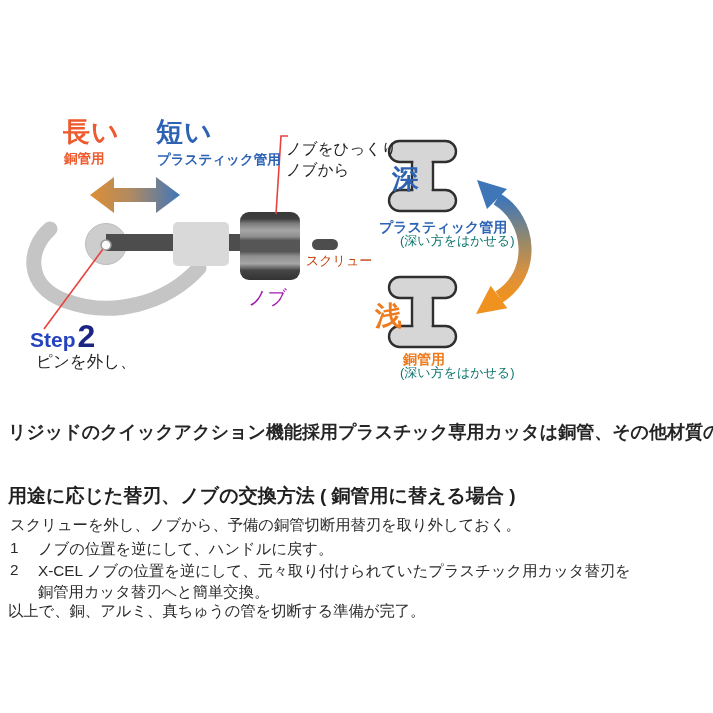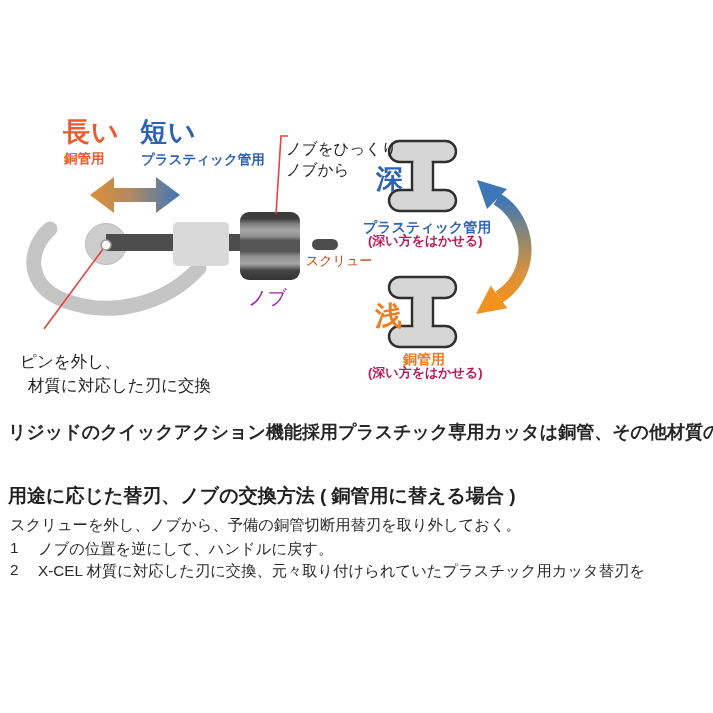--- a/index.html
+++ b/index.html
@@ -5,29 +5,29 @@
   html,body{margin:0;padding:0;background:#ffffff;}
   .canvas{
     position:relative;width:713px;height:713px;background:#ffffff;overflow:hidden;
     font-family:"Liberation Sans","DejaVu Sans",sans-serif;color:#2a2a2a;
   }
   .art{position:absolute;left:0;top:0;}
   .txt{position:absolute;white-space:nowrap;line-height:1.15;}
   .big-label{font-size:27px;font-weight:bold;letter-spacing:1px;}
   .sub-label{font-size:13.5px;font-weight:bold;}
   .orange{color:#ee5a2e;}
-  .blue{color:#2e63b4;}
+  .blue{color:#2e63b4;margin-left:16px;}
   .step-word{font-size:21px;font-weight:bold;color:#2543bc;}
   .step-num{font-size:32px;font-weight:bold;color:#1b2583;margin-left:2px;}
   .step-desc{font-size:15.5px;color:#1f1f1f;font-weight:500;text-align:right;}
   .part-label{font-size:13px;color:#c2410c;font-weight:500;}
   .knob-label{font-size:19px;color:#a21caf;font-weight:500;}
   .depth-char{font-size:27px;font-weight:bold;}
   .depth-label{font-size:14px;font-weight:bold;}
-  .depth-note{font-size:13px;color:#be185d;font-weight:700;}
+  .depth-note{font-size:13px;color:#0f766e;font-weight:400;margin-left:32px;}
   .para{font-size:18px;font-weight:600;color:#262626;}
   .heading{font-size:19px;font-weight:bold;color:#1f1f1f;}
   .list-line{font-size:15.3px;font-weight:500;color:#2a2a2a;}
   .list-row{position:absolute;white-space:nowrap;display:flex;}
   .list-num{display:inline-block;width:28px;}
 </style>
 </head>
 <body>
 
 <div class="canvas">
@@ -102,22 +102,24 @@
   <div class="txt sub-label orange" style="left:64px;top:151px">銅管用</div>
   <div class="txt big-label blue" style="left:140px;top:117px">短い</div>
   <div class="txt sub-label blue" style="left:141px;top:152px">プラスティック管用</div>
 
   <div class="txt step-desc" style="left:286px;top:140px">ノブをひっくり</div>
   <div class="txt step-desc" style="left:286px;top:161px">ノブから</div>
 
   <div class="txt part-label" style="left:306px;top:254px">スクリュー</div>
   <div class="txt knob-label" style="left:248px;top:287px">ノブ</div>
 
-  <div class="txt step-desc" style="left:20px;top:352px;font-size:16.5px">ピンを外し、</div>
-  <div class="txt step-desc" style="left:28px;top:376px;font-size:16.5px">材質に対応した刃に交換</div>
+  <div class="txt" style="left:30px;top:318px">
+    <span class="step-word">Step</span><span class="step-num">2</span>
+  </div>
+  <div class="txt step-desc" style="left:36px;top:352px;font-size:16.5px">ピンを外し、</div>
 
   <div class="txt depth-char blue" style="left:376px;top:164px">深</div>
   <div class="txt depth-label blue" style="left:363px;top:219px">プラスティック管用</div>
   <div class="txt depth-note" style="left:368px;top:234px">(深い方をはかせる)</div>
 
   <div class="txt depth-char" style="left:375px;top:301px;color:#ee7c1f">浅</div>
   <div class="txt depth-label" style="left:403px;top:351px;color:#ee7c1f">銅管用</div>
   <div class="txt depth-note" style="left:368px;top:366px">(深い方をはかせる)</div>
 
   <div class="txt para" style="left:8px;top:422px">リジッドのクイックアクション機能採用プラスチック専用カッタは銅管、その他材質の</div>
@@ -126,17 +128,19 @@
 
   <div class="txt heading" style="left:8px;top:485px">用途に応じた替刃、ノブの交換方法 ( 銅管用に替える場合 )</div>
 
   <div class="list-row list-line" style="left:10px;top:539px">
     <span class="list-num">1</span>
     <span>ノブの位置を逆にして、ハンドルに戻す。</span>
   </div>
 
   <div class="list-row list-line" style="left:10px;top:561px">
     <span class="list-num">2</span>
-    <span>X-CEL 材質に対応した刃に交換、元々取り付けられていたプラスチック用カッタ替刃を</span>
+    <span>X-CEL ノブの位置を逆にして、元々取り付けられていたプラスチック用カッタ替刃を</span>
   </div>
+  <div class="txt list-line" style="left:38px;top:583px">銅管用カッタ替刃へと簡単交換。</div>
 
+  <div class="txt list-line" style="left:8px;top:602px">以上で、銅、アルミ、真ちゅうの管を切断する準備が完了。</div>
 
 </div>
 
 </body></html>

